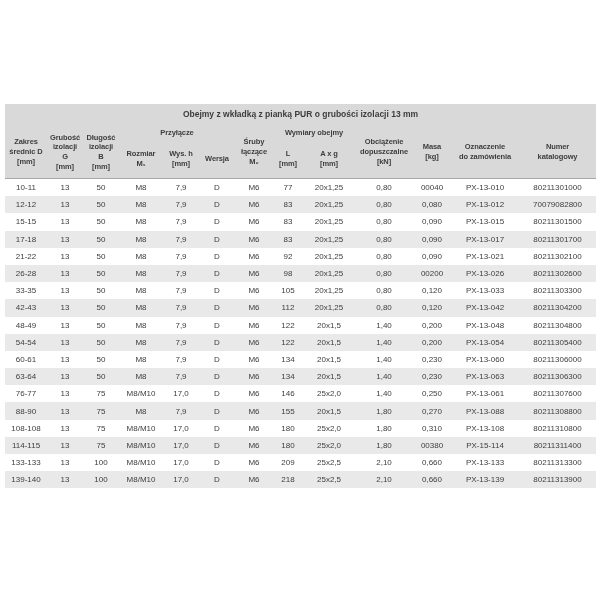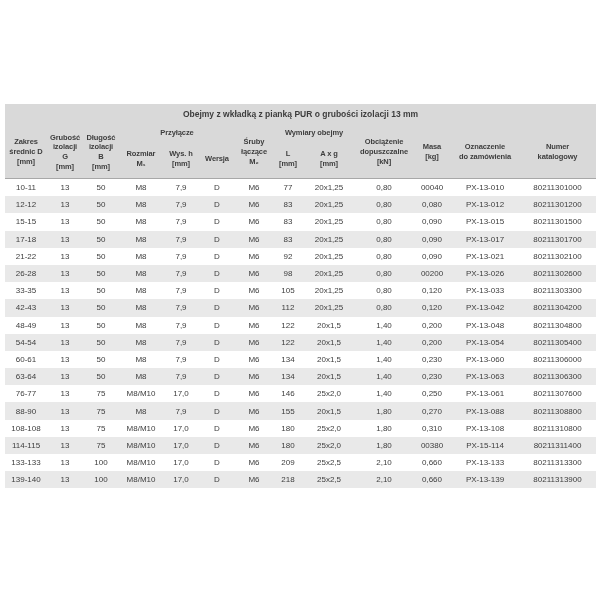--- a/index.html
+++ b/index.html
@@ -147,21 +147,21 @@
           <td>50</td>
           <td>M8</td>
           <td>7,9</td>
           <td>D</td>
           <td>M6</td>
           <td>83</td>
           <td>20x1,25</td>
           <td>0,80</td>
           <td>0,080</td>
           <td>PX-13-012</td>
-          <td>80211301200</td>
+          <td>70079082800</td>
         </tr>
         <tr>
           <td>15-15</td>
           <td>13</td>
           <td>50</td>
           <td>M8</td>
           <td>7,9</td>
           <td>D</td>
           <td>M6</td>
           <td>83</td>

